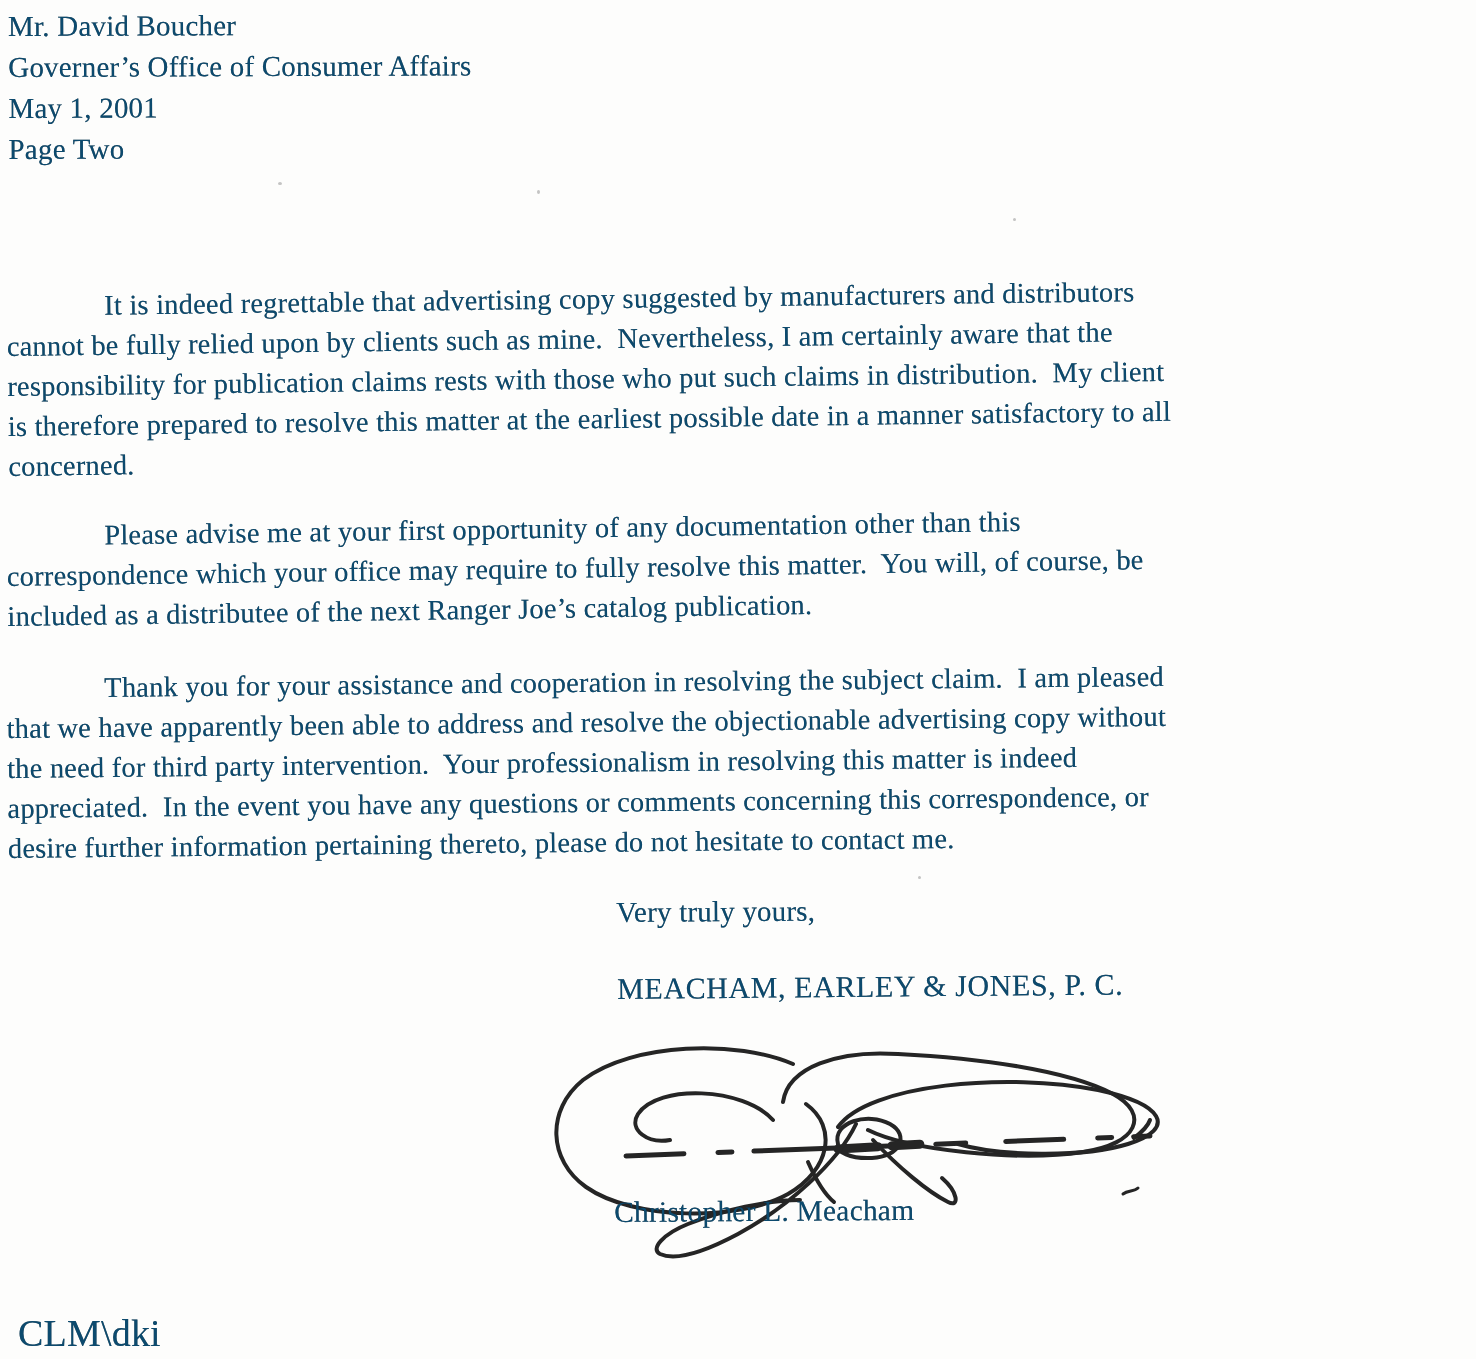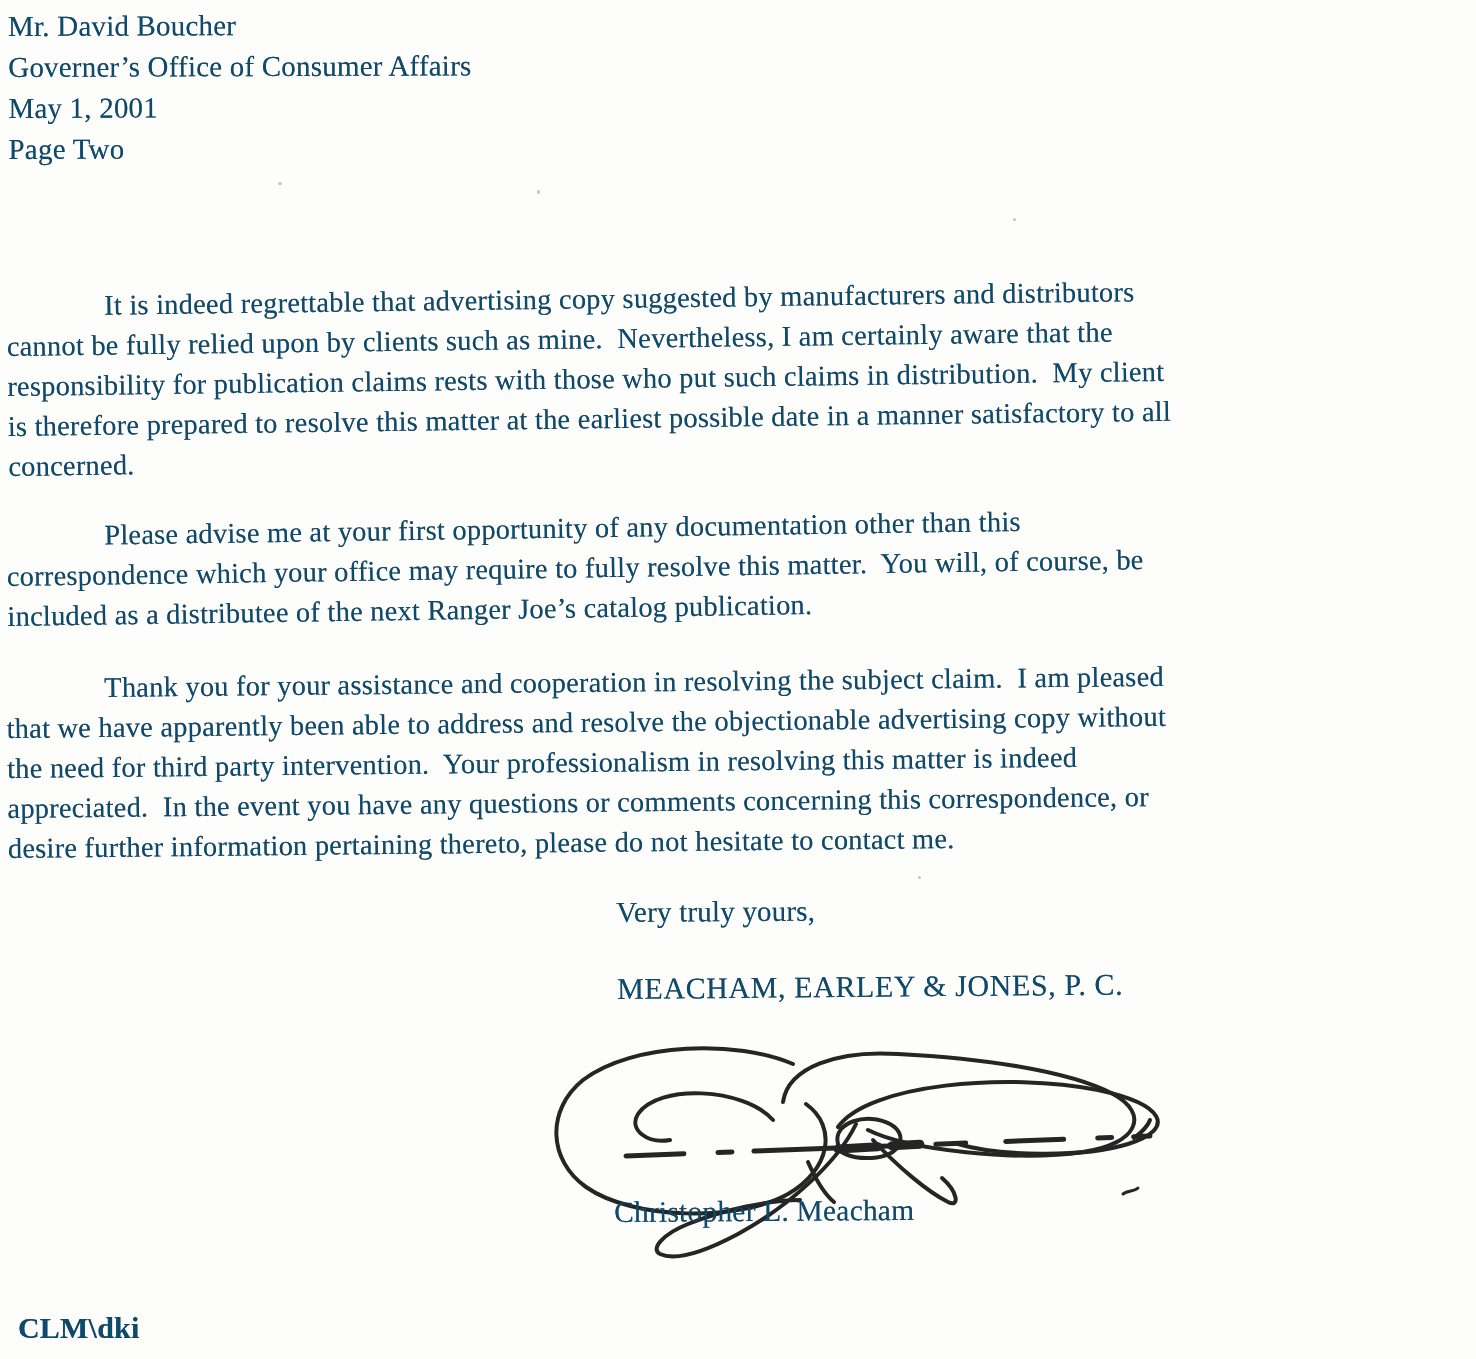--- a/index.html
+++ b/index.html
@@ -69,22 +69,21 @@
     left: 614px;
     top: 1196px;
     font-size: 29.5px;
     transform: rotate(-0.4deg);
     transform-origin: left top;
   }
   .reference-line {
     position: absolute;
     left: 18px;
     top: 1311px;
-    font-size: 30px;
-    font-weight: bold;
+    font-size: 38px;
   }
   .scan-speck {
     position: absolute;
     background: rgba(90,90,90,0.35);
     border-radius: 50%;
   }
 </style>
 </head>
 <body>
 

